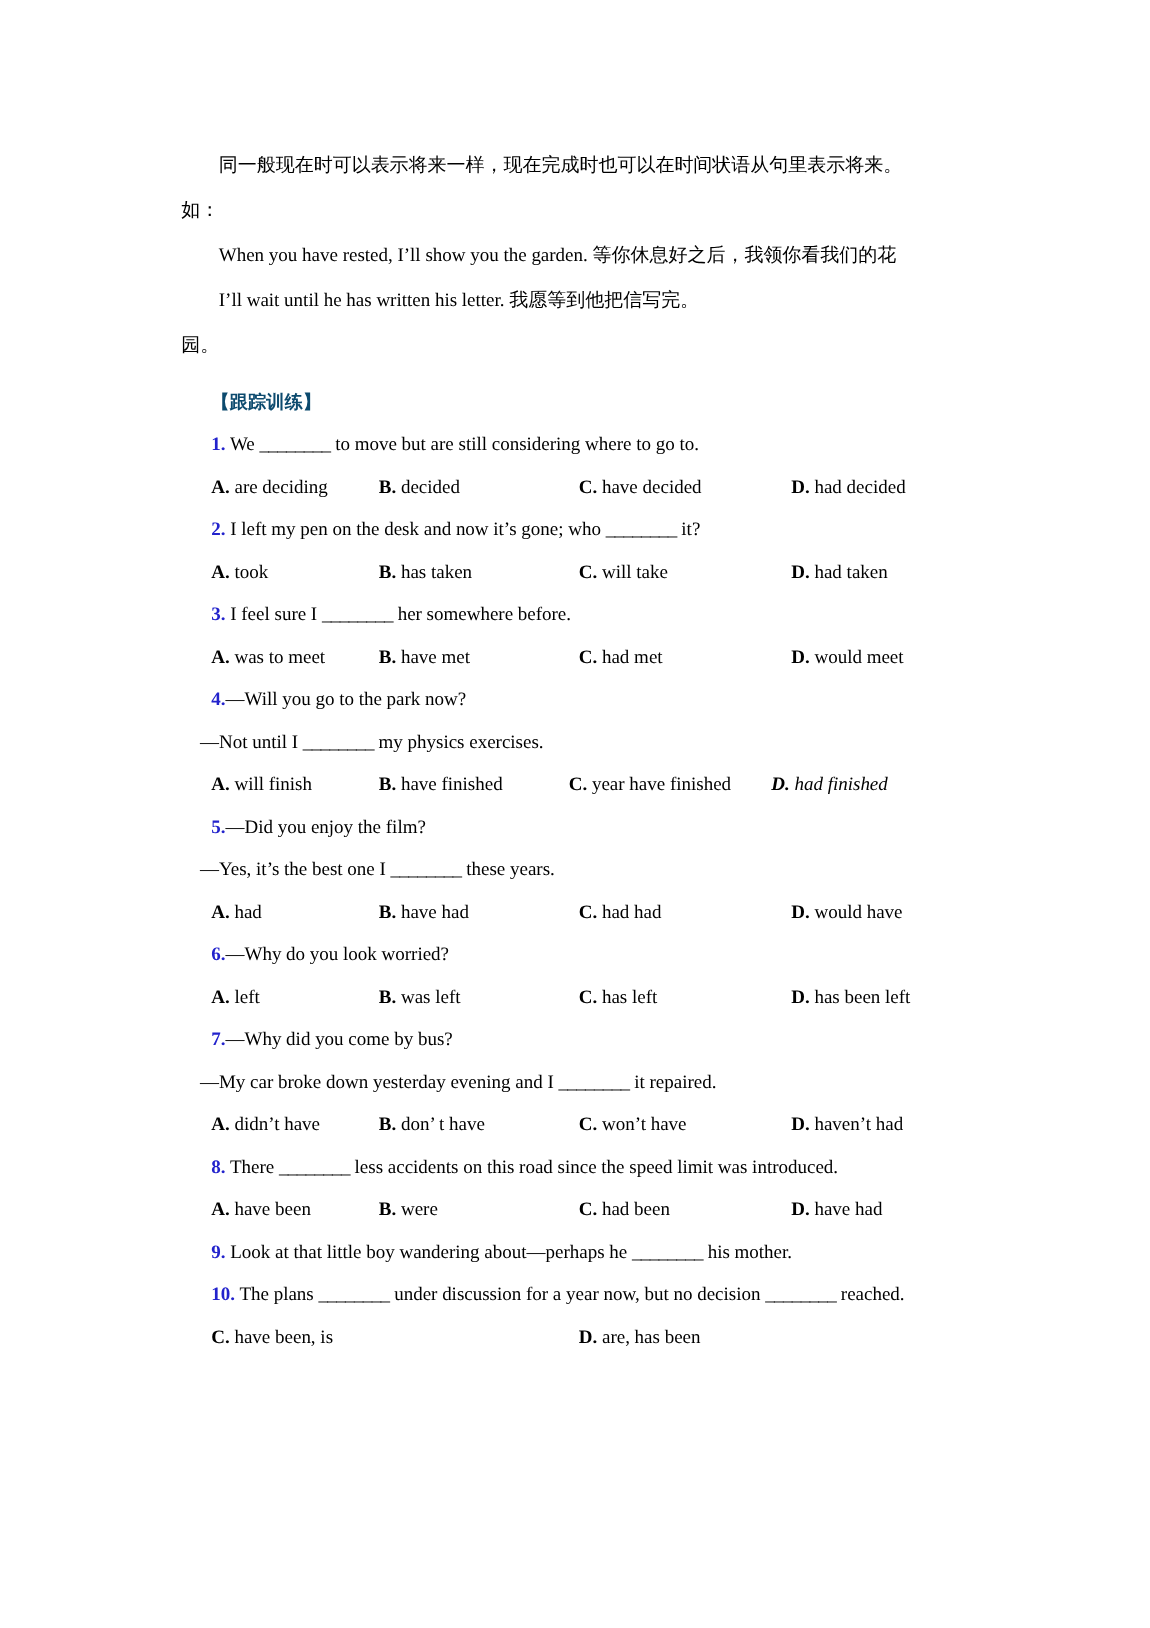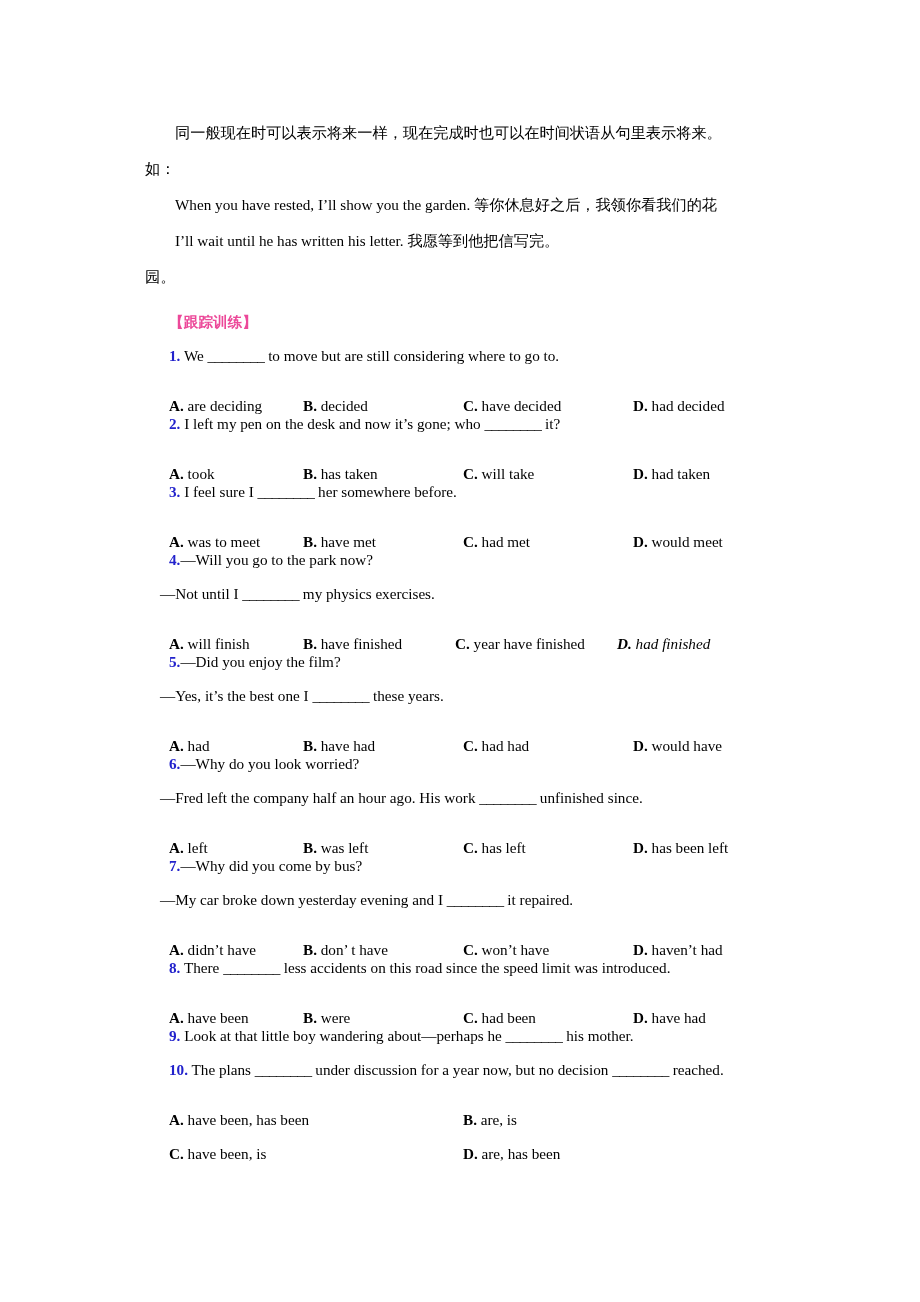--- a/index.html
+++ b/index.html
@@ -63,21 +63,21 @@
   .opts {
     padding-left: 24px;
     font-size: 15.2px;
     line-height: 34px;
     position: relative;
     height: 34px;
     white-space: nowrap;
   }
   .opt {
     position: absolute;
-    top: 16px;
+    top: 0;
     text-align: right;
   }
   .opt .lbl {
     font-weight: bold;
   }
   .c-a { left: 24px; }
   .c-b { left: 158px; }
   .c-c { left: 318px; }
   .c-d { left: 488px; }
   .w-a { left: 24px; }
@@ -91,21 +91,21 @@
 <div class="page">
 
   <div class="prose">
     <div class="indent">同一般现在时可以表示将来一样，现在完成时也可以在时间状语从句里表示将来。</div>
     <div class="flush">如：</div>
     <div class="indent">When you have rested, I’ll show you the garden. 等你休息好之后，我领你看我们的花</div>
     <div class="indent">I’ll wait until he has written his letter. 我愿等到他把信写完。</div>
     <div class="flush">园。</div>
   </div>
 
-  <div class="section-head" style="color: #ec4899;">【跟踪训练】</div>
+  <div class="section-head" style="color: #0c4a6e;">【跟踪训练】</div>
 
   <div id="questions">
       <div class="qblock">
         <div class="qline"><span class="qnum" style="color: rgb(34, 34, 204);">1.</span><span> We </span><span class="blank">________</span><span> to move but are still considering where to go to.</span></div>
         <div class="opts">
           <div class="opt c-a"><span class="lbl">A.</span><span> are deciding</span></div>
           <div class="opt c-b"><span class="lbl">B.</span><span> decided</span></div>
           <div class="opt c-c"><span class="lbl">C.</span><span> have decided</span></div>
           <div class="opt c-d"><span class="lbl">D.</span><span> had decided</span></div>
         </div>
@@ -143,21 +143,20 @@
         <div class="qline cont"><span>—Yes, it’s the best one I </span><span class="blank">________</span><span> these years.</span></div>
         <div class="opts">
           <div class="opt c-a"><span class="lbl">A.</span><span> had</span></div>
           <div class="opt c-b"><span class="lbl">B.</span><span> have had</span></div>
           <div class="opt c-c"><span class="lbl">C.</span><span> had had</span></div>
           <div class="opt c-d"><span class="lbl">D.</span><span> would have</span></div>
         </div>
       </div>
       <div class="qblock">
         <div class="qline"><span class="qnum" style="color: rgb(34, 34, 204);">6.</span><span>—Why do you look worried?</span></div>
-        <div class="qline cont"><span>—Fred left the company half an hour ago. His work </span><span class="blank">________</span><span> unfinished since.</span></div>
         <div class="opts">
           <div class="opt c-a"><span class="lbl">A.</span><span> left</span></div>
           <div class="opt c-b"><span class="lbl">B.</span><span> was left</span></div>
           <div class="opt c-c"><span class="lbl">C.</span><span> has left</span></div>
           <div class="opt c-d"><span class="lbl">D.</span><span> has been left</span></div>
         </div>
       </div>
       <div class="qblock">
         <div class="qline"><span class="qnum" style="color: rgb(34, 34, 204);">7.</span><span>—Why did you come by bus?</span></div>
         <div class="qline cont"><span>—My car broke down yesterday evening and I </span><span class="blank">________</span><span> it repaired.</span></div>
@@ -176,23 +175,19 @@
           <div class="opt c-c"><span class="lbl">C.</span><span> had been</span></div>
           <div class="opt c-d"><span class="lbl">D.</span><span> have had</span></div>
         </div>
       </div>
       <div class="qblock">
         <div class="qline"><span class="qnum" style="color: rgb(34, 34, 204);">9.</span><span> Look at that little boy wandering about—perhaps he </span><span class="blank">________</span><span> his mother.</span></div>
       </div>
       <div class="qblock">
         <div class="qline"><span class="qnum" style="color: rgb(34, 34, 204);">10.</span><span> The plans </span><span class="blank">________</span><span> under discussion for a year now, but no decision </span><span class="blank">________</span><span> reached.</span></div>
         <div class="opts">
-          <div class="opt w-a"><span class="lbl">A.</span><span> have been, has been</span></div>
-          <div class="opt w-b"><span class="lbl">B.</span><span> are, is</span></div>
-        </div>
-        <div class="opts">
           <div class="opt w-a"><span class="lbl">C.</span><span> have been, is</span></div>
           <div class="opt w-b"><span class="lbl">D.</span><span> are, has been</span></div>
         </div>
       </div>
     </div>
 
 </div>
 
 </body></html>

